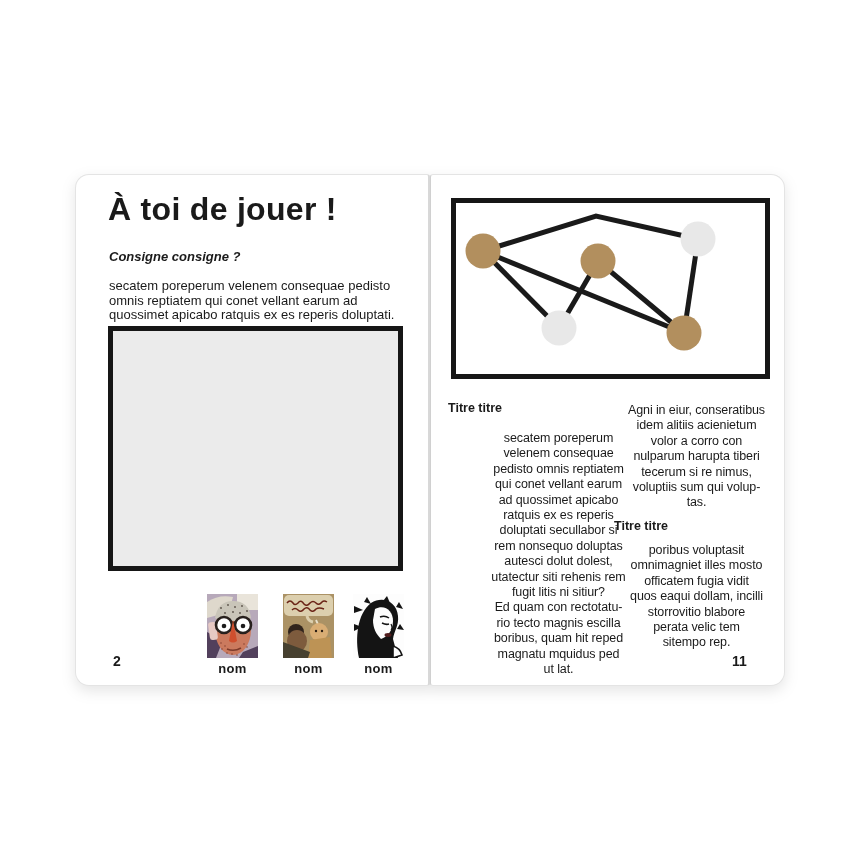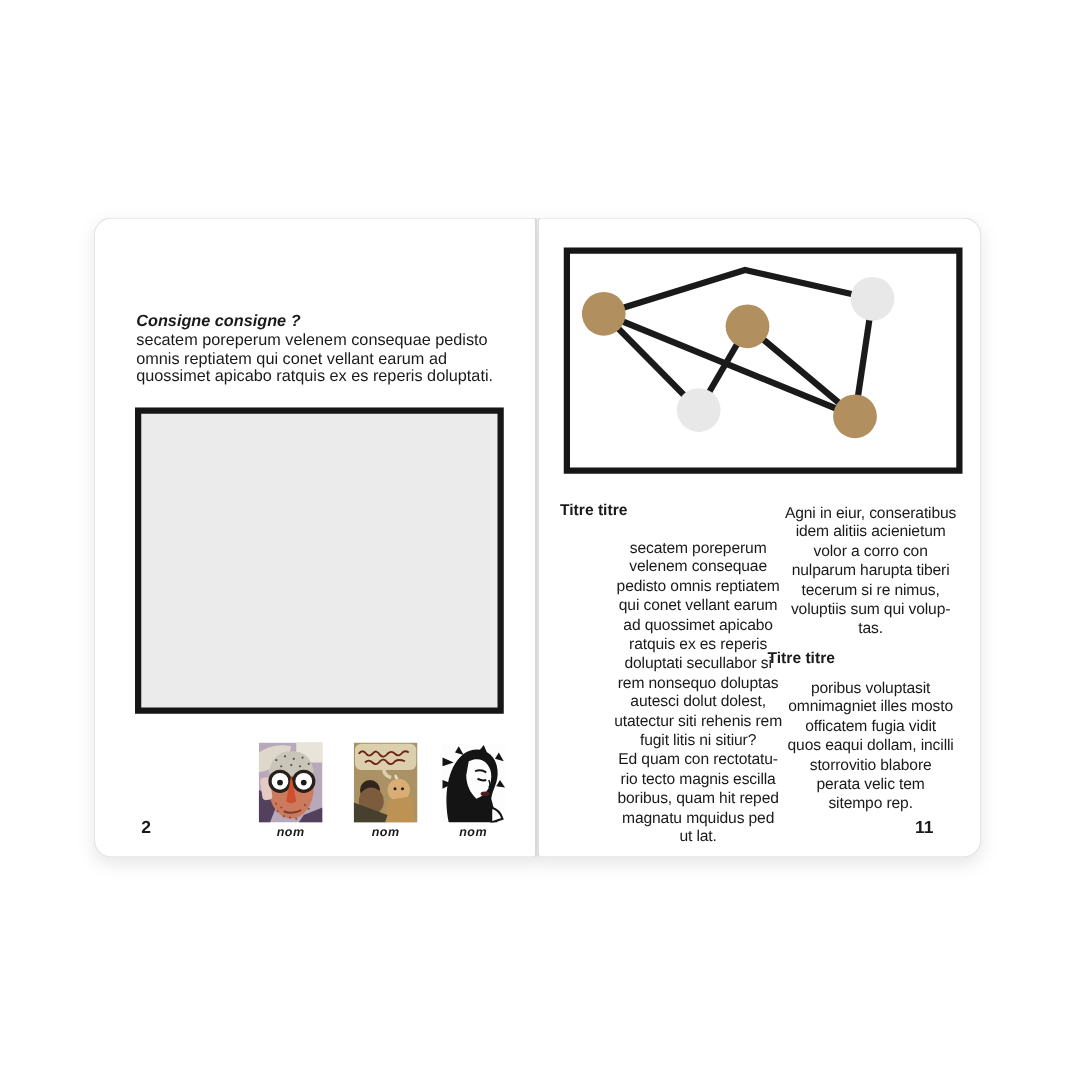--- a/index.html
+++ b/index.html
@@ -11,28 +11,28 @@
           filter: drop-shadow(0 5px 7px rgba(0,0,0,0.10)); }
   .page { position:relative; width:355px; height:512px; background:#ffffff; border:1px solid #e4e4e4; }
   .page-left  { border-radius:14px 3px 3px 14px; border-right:2px solid #d8d8d8; }
   .page-right { border-radius:3px 14px 14px 3px; border-left:1px solid #d0d0d0;text-align:center; }
 
   .title { position:absolute; left:32px; top:16px; font-size:32px; font-weight:700; letter-spacing:0.3px; }
   .h-small { font-size:13px; font-weight:700; }
   .body-txt { font-size:13px; line-height:14.6px; white-space:pre-line; }
 
   .consigne-head { position:absolute; left:33px; top:74px;font-style:italic; }
-  .consigne-body { position:absolute; left:33px; top:90px; width:315px; }
+  .consigne-body { position:absolute; left:33px; top:104px; width:315px; }
 
   .drawing-box { position:absolute; left:32px; top:151px; width:295px; height:245px;
                  border:5px solid #161616; background:#ebebeb; }
 
   .thumb { position:absolute; width:51px; text-align:center; }
   .thumb svg { display:block; width:51px; height:64px; }
-  .thumb-label { margin-top:3px; font-size:10px; font-weight:700; letter-spacing:0.3px;font-style:italic; }
+  .thumb-label { margin-top:3px; font-size:13px; font-weight:700; letter-spacing:0.3px; }
   .t1 { left:131px; top:419px; }
   .t2 { left:207px; top:419px; }
   .t3 { left:277px; top:419px; }
 
   .pagenum { position:absolute; top:478px; font-size:14px; font-weight:700; }
   .pagenum-left  { left:37px; }
   .pagenum-right { left:301px; }
 
   .diagram-box { position:absolute; left:20px; top:23px; width:319px; height:181px;
                  border:5px solid #161616; background:#ffffff; }
@@ -47,20 +47,21 @@
   .c2-head { left:183px; top:344px; }
   .c2-p2   { left:183px; top:368px; }
 </style>
 </head>
 <body>
 
 <div class="stage">
   <div class="book">
 
     <div class="page page-left">
+      <div class="title">À toi de jouer !</div>
 
       <div class="h-small consigne-head">Consigne consigne ?</div>
       <div class="body-txt consigne-body">secatem poreperum velenem consequae pedisto
 omnis reptiatem qui conet vellant earum ad
 quossimet apicabo ratquis ex es reperis doluptati.</div>
 
       <div class="drawing-box"></div>
 
       <div class="thumb t1">
         <svg viewBox="0 0 51 64">

